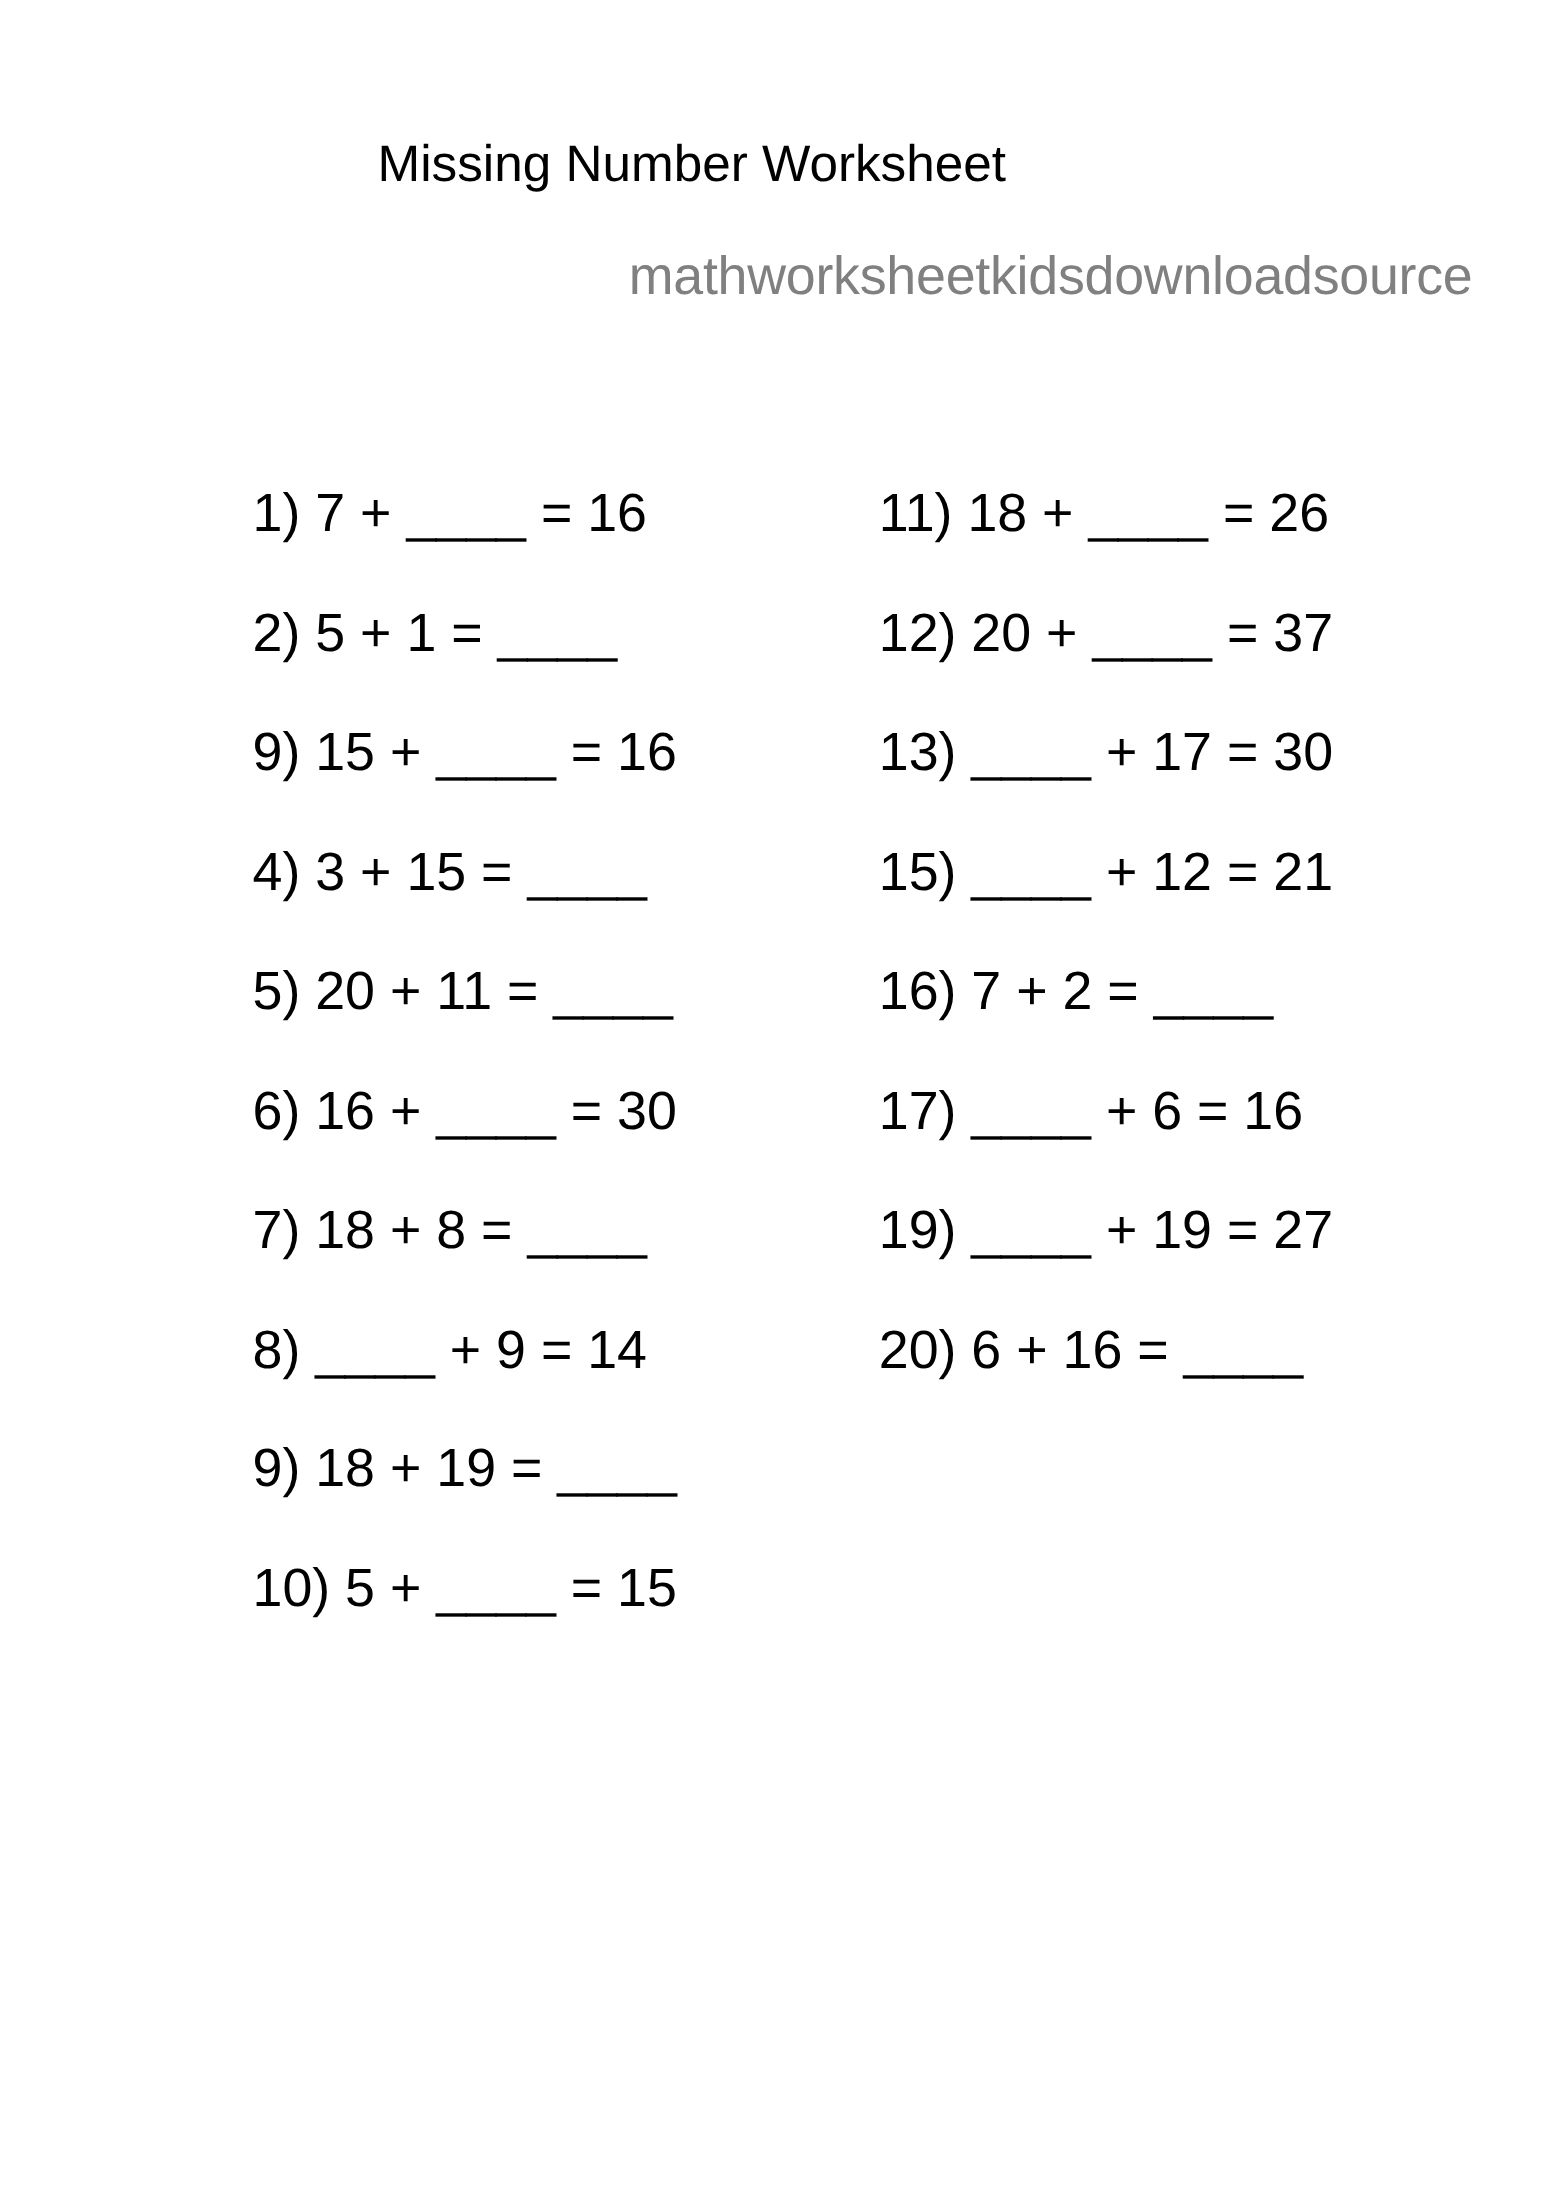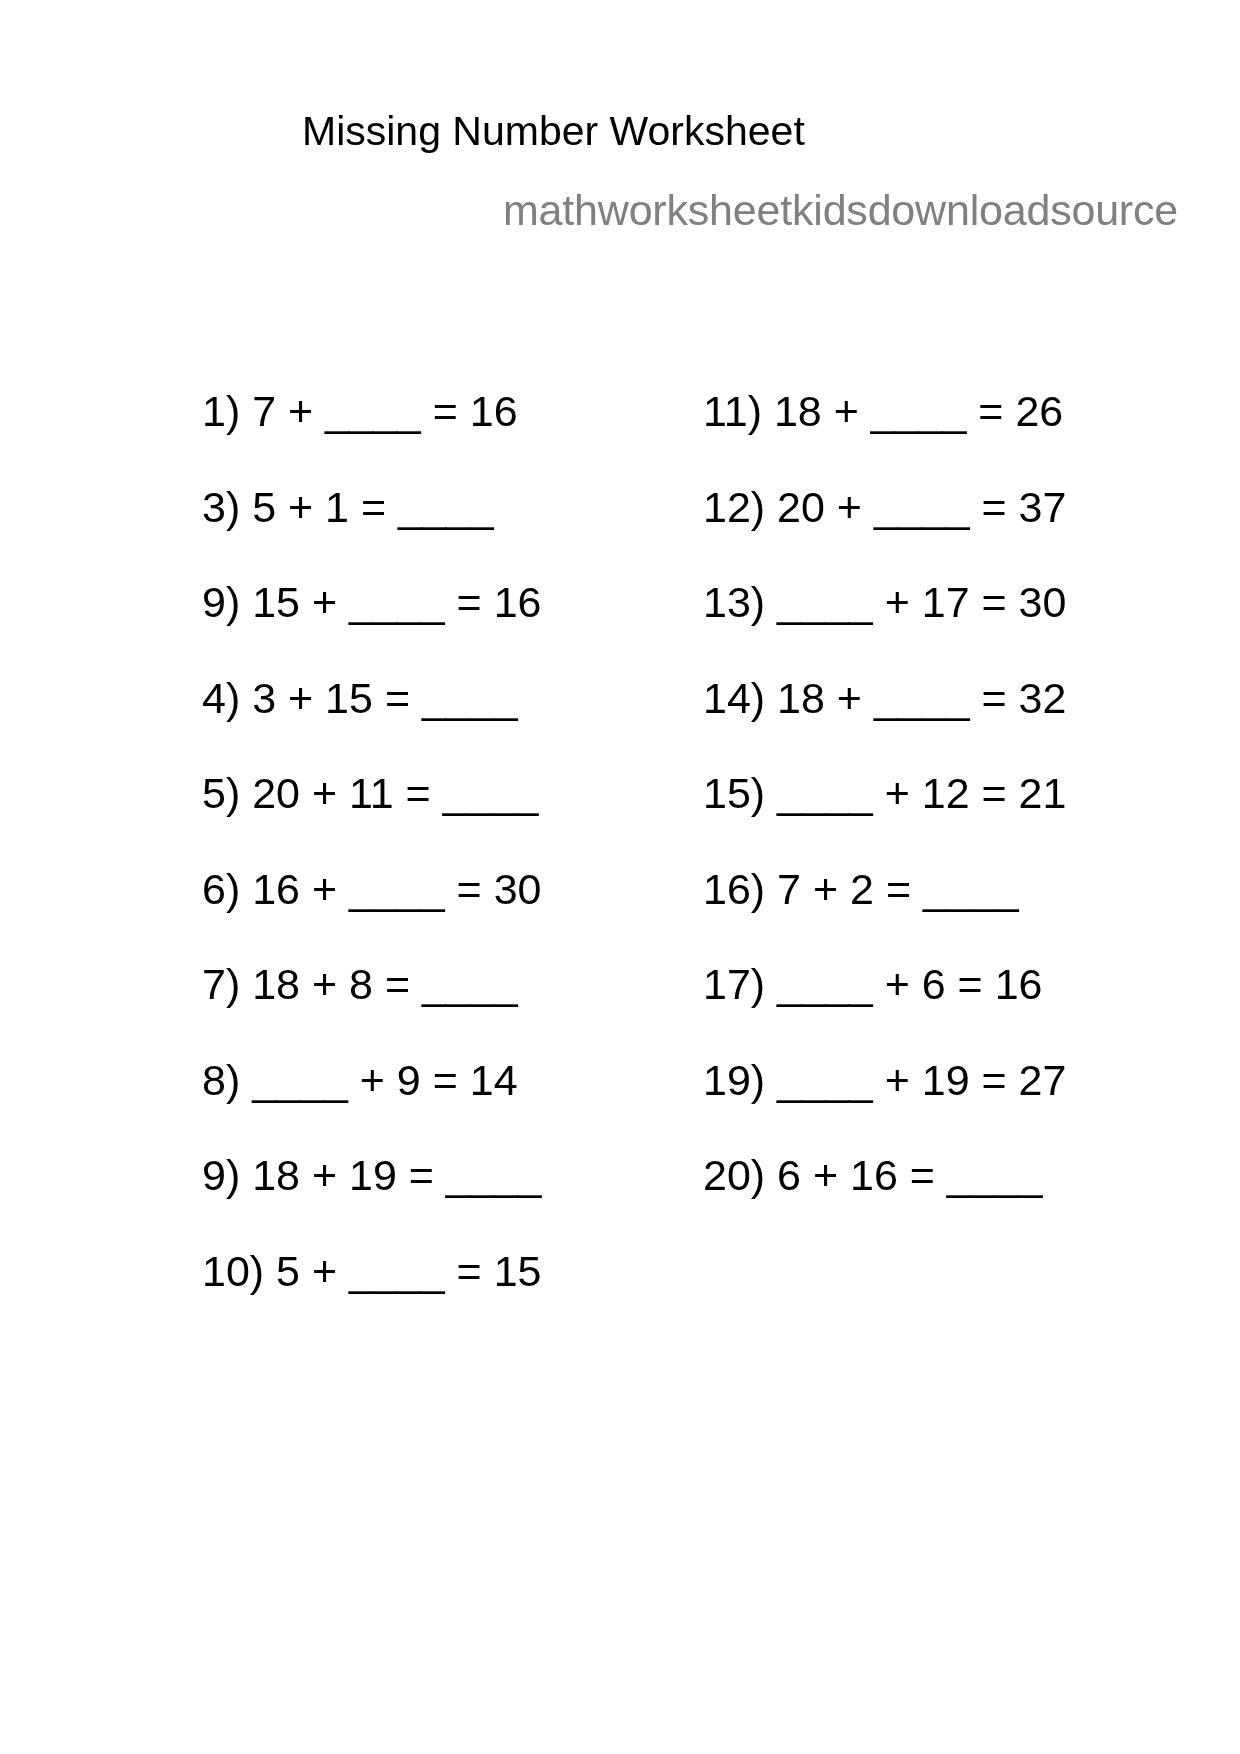--- a/index.html
+++ b/index.html
@@ -1,48 +1,47 @@
 <!DOCTYPE html>
 <html><head>
 <meta charset="utf-8">
 <style>
   html, body { margin: 0; padding: 0; background: #ffffff; }
   body { width: 1240px; height: 1754px; position: relative; overflow: hidden;
          font-family: "Liberation Sans", sans-serif; color: #000; }
   .title { position: absolute; left: 302px; top: 98px; font-size: 41px;
            line-height: 66px; white-space: nowrap; }
-  .subtitle { position: absolute; left: 503px; top: 185px; font-size: 43px;
+  .subtitle { position: absolute; left: 503px; top: 196px; font-size: 43px;
               line-height: 50px; color: #808080; white-space: nowrap; letter-spacing: -0.2px; }
   .col { position: absolute; top: 350px; margin-top: 36px; }
   .col.left { left: 202px; }
   .col.right { left: 703px; }
   .problem { height: 95.5px; font-size: 43px; line-height: 50px; white-space: pre; }
 </style>
 </head>
 <body>
 
 <div class="title">Missing Number Worksheet</div>
 <div class="subtitle">mathworksheetkidsdownloadsource</div>
 
 <div class="col left">
   <div class="problem">1) 7 + ____ = 16</div>
-  <div class="problem">3) 5 + 1 = ____</div>
+  <div class="problem">2) 5 + 1 = ____</div>
   <div class="problem">9) 15 + ____ = 16</div>
   <div class="problem">4) 3 + 15 = ____</div>
   <div class="problem">5) 20 + 11 = ____</div>
   <div class="problem">6) 16 + ____ = 30</div>
   <div class="problem">7) 18 + 8 = ____</div>
   <div class="problem">8) ____ + 9 = 14</div>
   <div class="problem">9) 18 + 19 = ____</div>
   <div class="problem">10) 5 + ____ = 15</div>
 </div>
 
 <div class="col right">
   <div class="problem">11) 18 + ____ = 26</div>
   <div class="problem">12) 20 + ____ = 37</div>
   <div class="problem">13) ____ + 17 = 30</div>
-  <div class="problem">14) 18 + ____ = 32</div>
   <div class="problem">15) ____ + 12 = 21</div>
   <div class="problem">16) 7 + 2 = ____</div>
   <div class="problem">17) ____ + 6 = 16</div>
   <div class="problem">19) ____ + 19 = 27</div>
   <div class="problem">20) 6 + 16 = ____</div>
 </div>
 
 </body></html>

